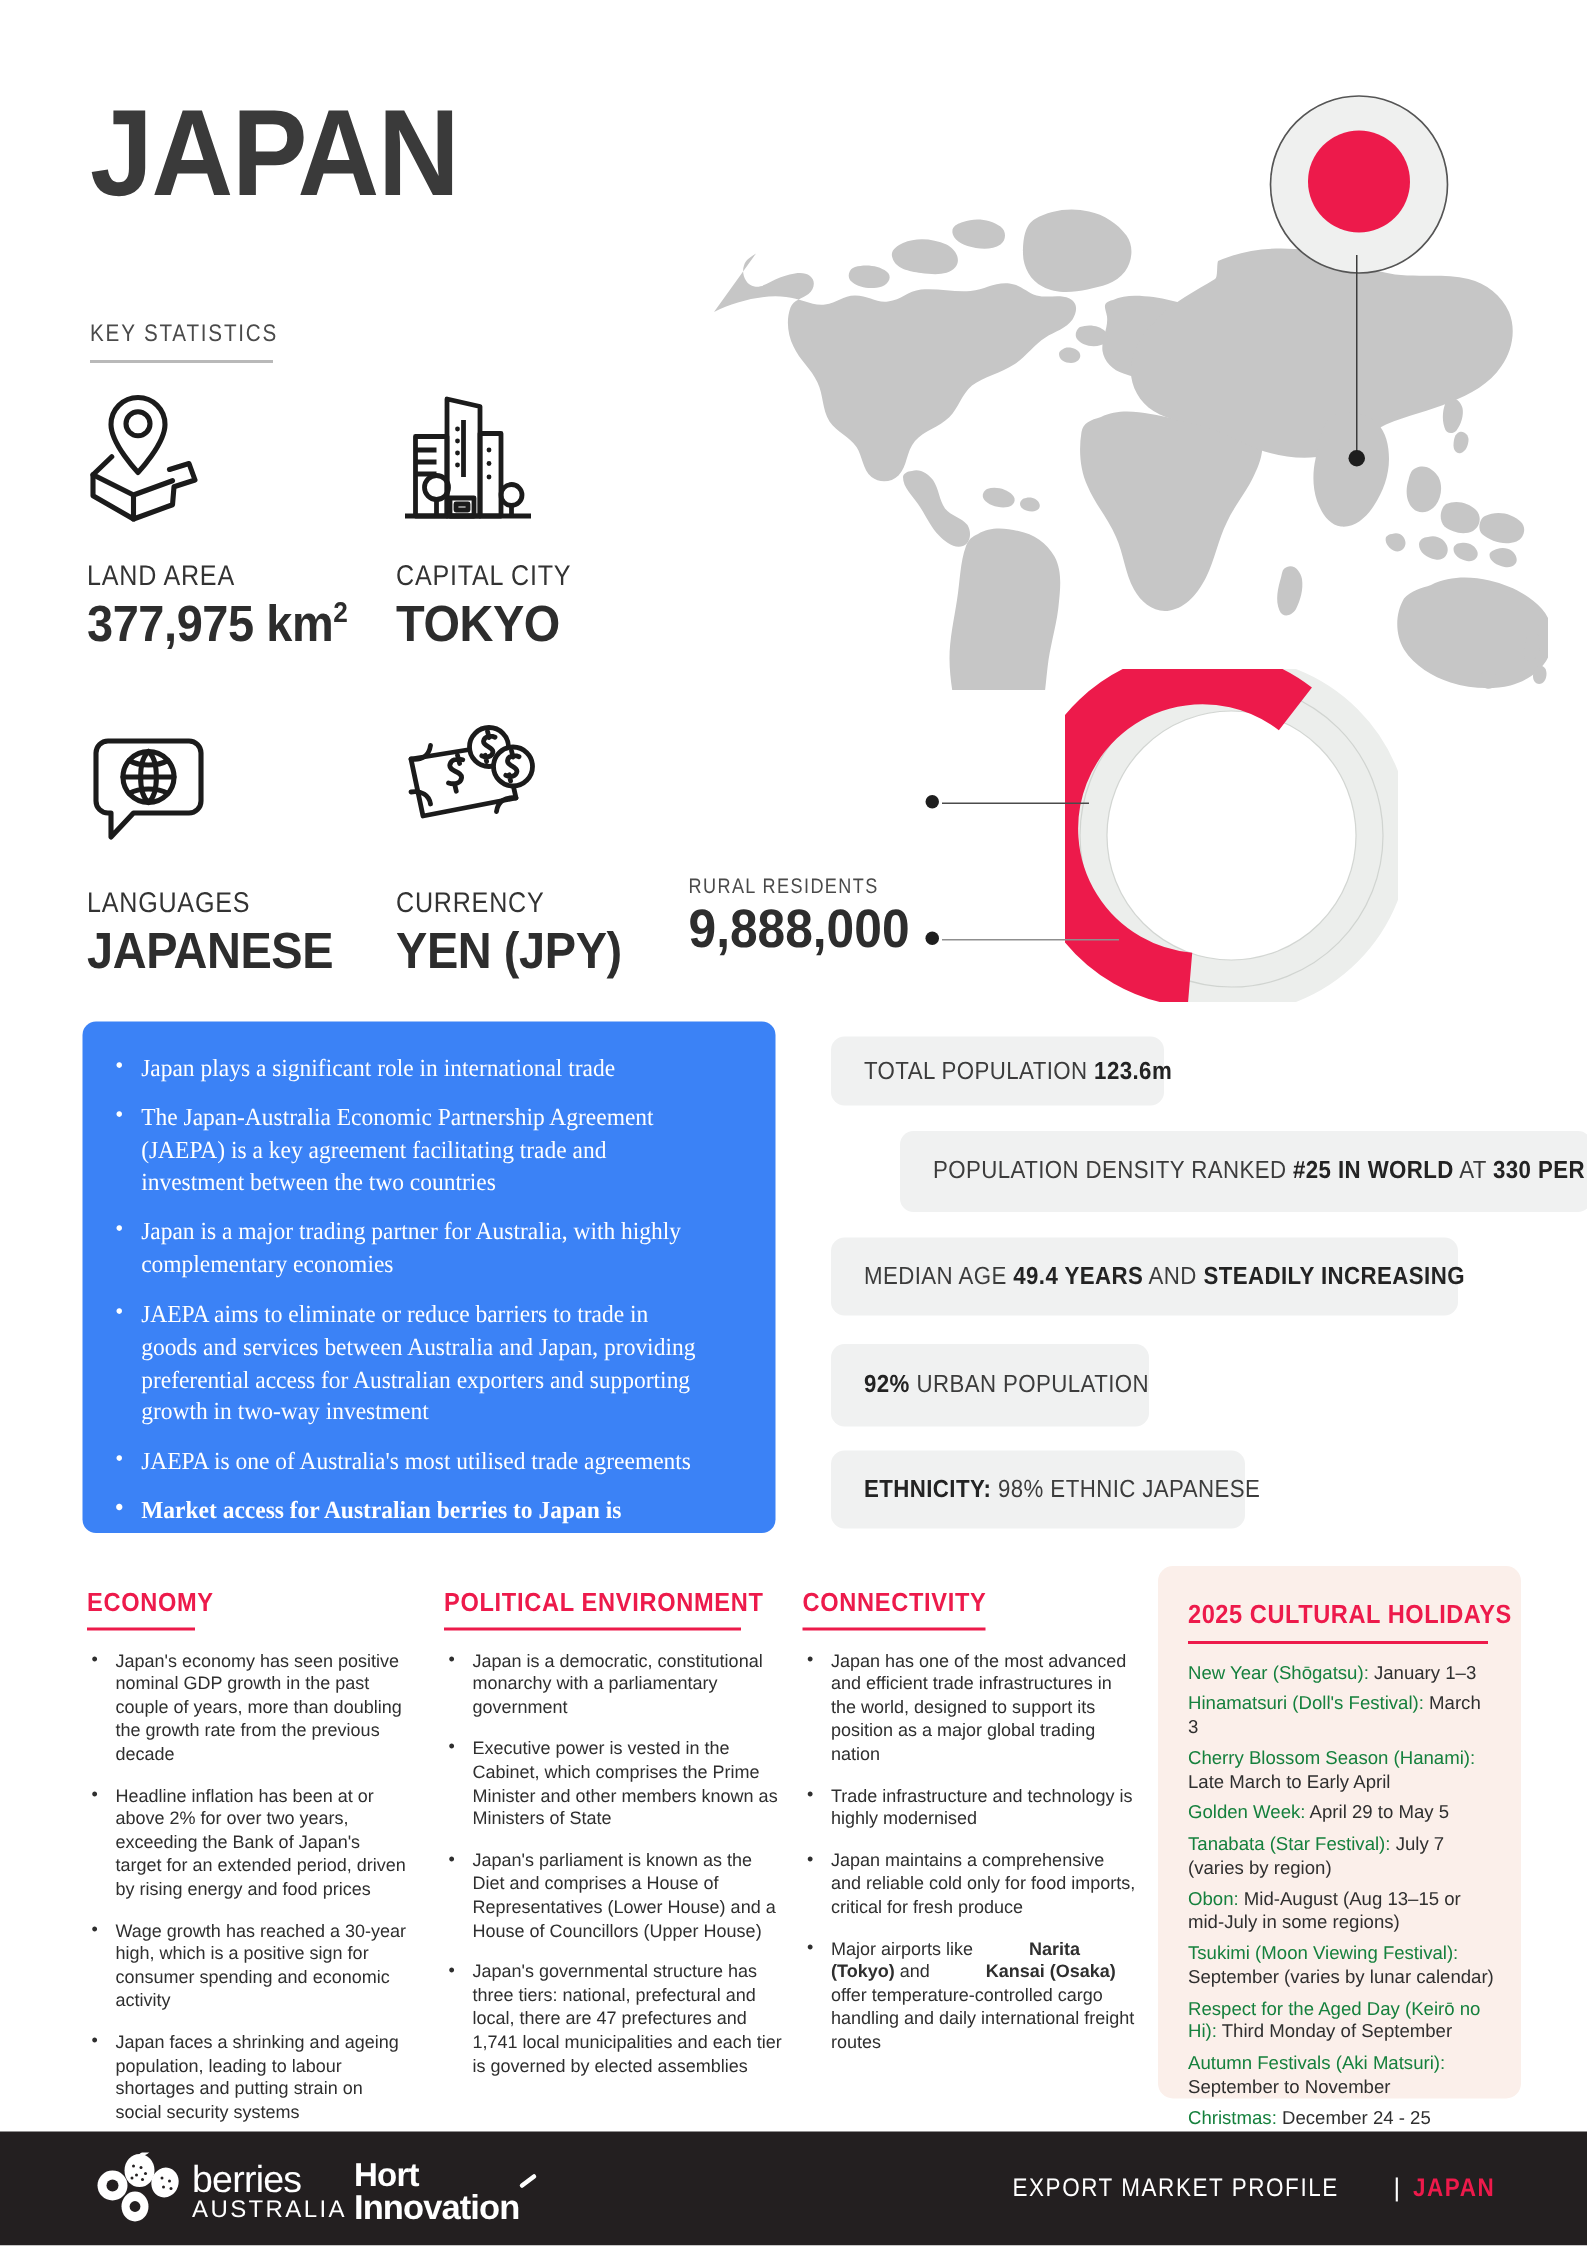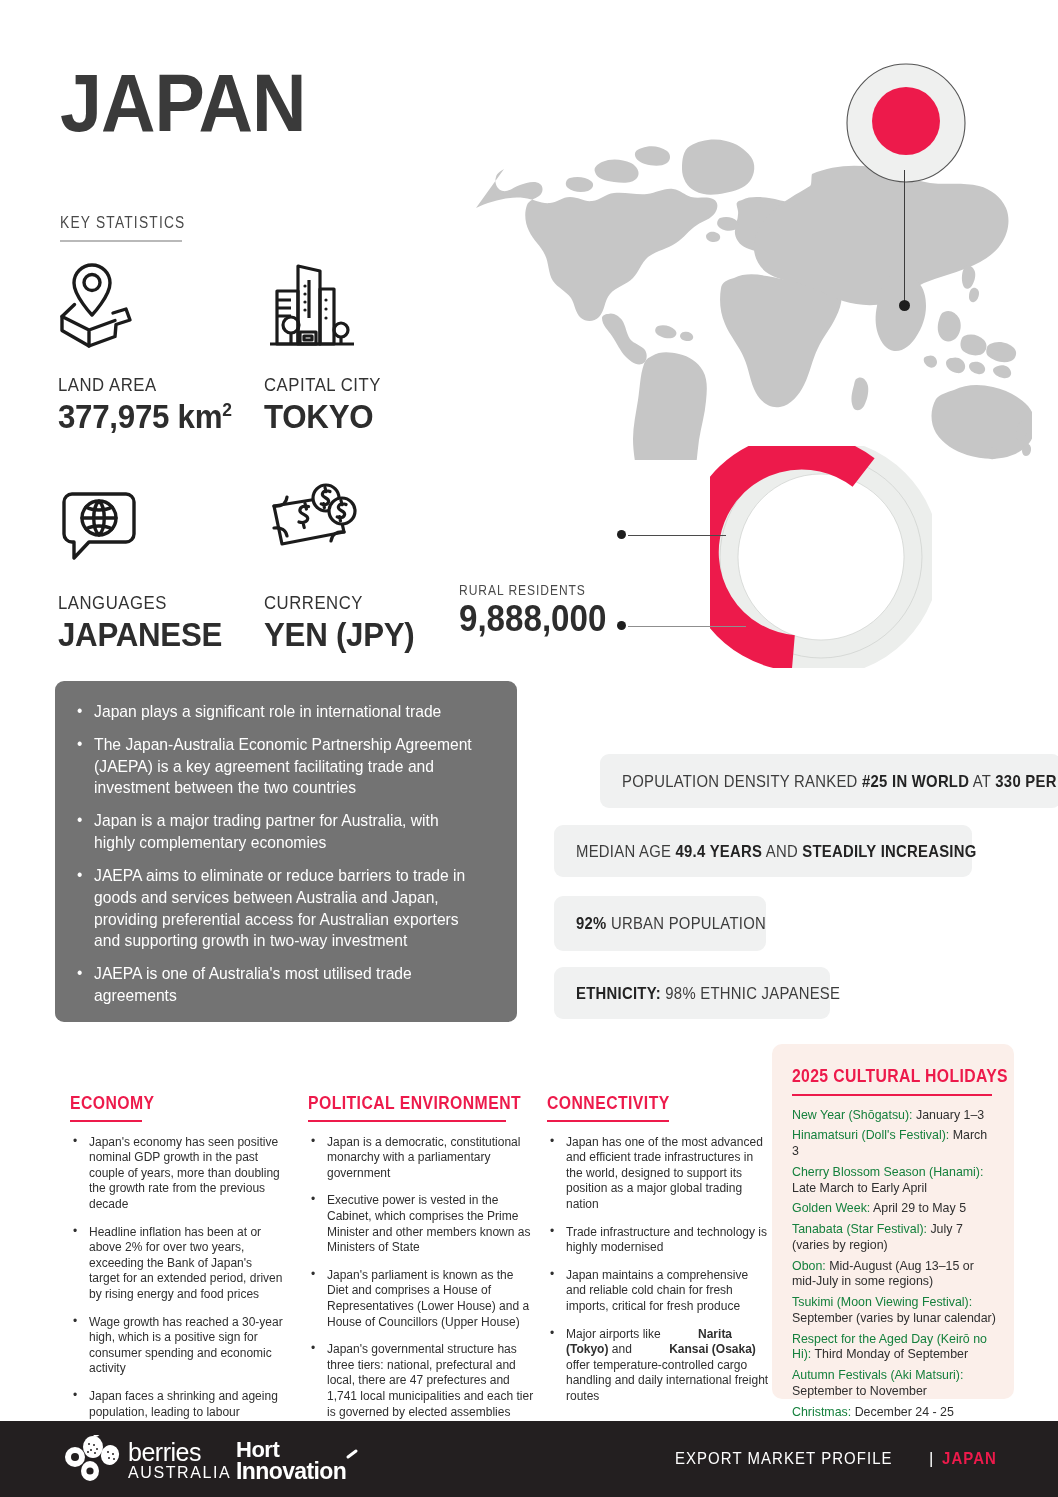--- a/index.html
+++ b/index.html
@@ -70,21 +70,21 @@
   .leader { position:absolute; height:1.3px; background:#4b4b4b; }
   .leaderdot { position:absolute; width:9px; height:9px; border-radius:50%; background:#1e1e1e; }
   .ld1 { left: 628px; top: 534.5px; width: 98px; }
   .ld1dot { left: 617px; top: 530px; }
   .ld2 { left: 628px; top: 625.5px; width: 118px; background:#8f8f8f; }
   .ld2dot { left: 617px; top: 621px; }
 
   
   .redpanel {
     position: absolute; left: 55px; top: 681px; width: 462px; height: 341px;
-    background: #737373; border-radius: 9px; padding: 20px 26px 18px 20px;
+    background: #3b82f6; border-radius: 9px; padding: 20px 26px 18px 20px; font-family: Liberation Serif, serif;
   }
   .redpanel ul { list-style: none; }
   .redpanel li {
     position: relative; color: #fff; font-size: 16.4px; line-height: 1.33;
     padding-left: 20px; margin-bottom: 11px;
     transform: scaleX(0.955); transform-origin: left top;
   }
   .redpanel li::before {
     content: "•"; position: absolute; left: 2px; top: -1px; font-size: 16px;
   }
@@ -100,21 +100,21 @@
   .pill b { font-weight: 700; color:#232323; }
   .pill sup { font-size: 10px; vertical-align: super; }
   .pill span.txt { transform: scaleX(0.9); transform-origin: left center; display:inline-block; }
   .p1 { left: 554px; top: 691px; width: 222px; height: 46px; }
   .p2 { left: 554px; top: 754px; width: 461px; height: 54px; margin-left: 46px; }
   .p3 { left: 554px; top: 825px; width: 418px; height: 52px; }
   .p4 { left: 554px; top: 896px; width: 212px; height: 55px; }
   .p5 { left: 554px; top: 967px; width: 276px; height: 52px; }
 
   
-  .col { position: absolute; top: 1093px; margin-left: 12px; }
+  .col { position: absolute; top: 1058px; }
   .col h3 {
     color: #ED1A4B; font-size: 17.5px; font-weight: 700; letter-spacing: .5px;
     transform: scaleX(0.9); transform-origin: left top;
     white-space: nowrap;
   }
   .col .rule { height: 1.6px; background: #ED1A4B; margin-top: 6px; }
   .col ul { list-style: none; margin-top: 13px; }
   .col li {
     position: relative; padding-left: 19px; margin-bottom: 12px;
     font-size: 12px; line-height: 1.3; color: #2f2f2f;
@@ -325,20 +325,23 @@
     <ul>
       <li><span>Japan plays a significant role in international trade</span></li>
       <li><span>The Japan-Australia Economic Partnership Agreement (JAEPA) is a key agreement facilitating trade and investment between the two countries</span></li>
       <li><span>Japan is a major trading partner for Australia, with highly complementary economies</span></li>
       <li><span>JAEPA aims to eliminate or reduce barriers to trade in goods and services between Australia and Japan, providing preferential access for Australian exporters and supporting growth in two-way investment</span></li>
       <li><span>JAEPA is one of Australia's most utilised trade agreements</span></li>
       <li class="bold"><span id="tp6">Market access for Australian berries to Japan is currently from <u>Tasmania</u> only</span></li>
     </ul>
   </div>
 
+  <div class="pill p1">
+    <span class="txt"><span>TOTAL POPULATION </span><b>123.6m</b></span>
+  </div>
   <div class="pill p2">
     <span class="txt"><span>POPULATION DENSITY RANKED </span><b>#25 IN WORLD</b><span> AT </span><b>330 PER km</b><b><sup>2</sup></b></span>
   </div>
   <div class="pill p3">
     <span class="txt"><span>MEDIAN AGE </span><b>49.4 YEARS</b><span> AND </span><b>STEADILY INCREASING</b></span>
   </div>
   <div class="pill p4">
     <span class="txt"><b>92%</b><span> URBAN POPULATION</span></span>
   </div>
   <div class="pill p5">
@@ -366,21 +369,21 @@
       <li>Japan's governmental structure has three tiers: national, prefectural and local, there are 47 prefectures and 1,741 local municipalities and each tier is governed by elected assemblies</li>
     </ul>
   </div>
 
   <div class="col col-connect">
     <h3>CONNECTIVITY</h3>
     <div class="rule"></div>
     <ul>
       <li>Japan has one of the most advanced and efficient trade infrastructures in the world, designed to support its position as a major global trading nation</li>
       <li>Trade infrastructure and technology is highly modernised</li>
-      <li>Japan maintains a comprehensive and reliable cold chain for fresh imports, critical for fresh produce</li>
+      <li>Japan maintains a comprehensive and reliable cold only for food imports, critical for fresh produce</li>
       <li id="conn4">Major airports like <b>Narita (Tokyo)</b> and <b>Kansai (Osaka)</b> offer temperature-controlled cargo handling and daily international freight routes</li>
     </ul>
   </div>
 
   <div class="holidays">
     <h3>2025 CULTURAL HOLIDAYS</h3>
     <div class="rule"></div>
     <ul id="holidays-list">
         <li><b>New Year (Shōgatsu):</b> January 1–3</li>
         <li><b>Hinamatsuri (Doll's Festival):</b> March 3</li>

